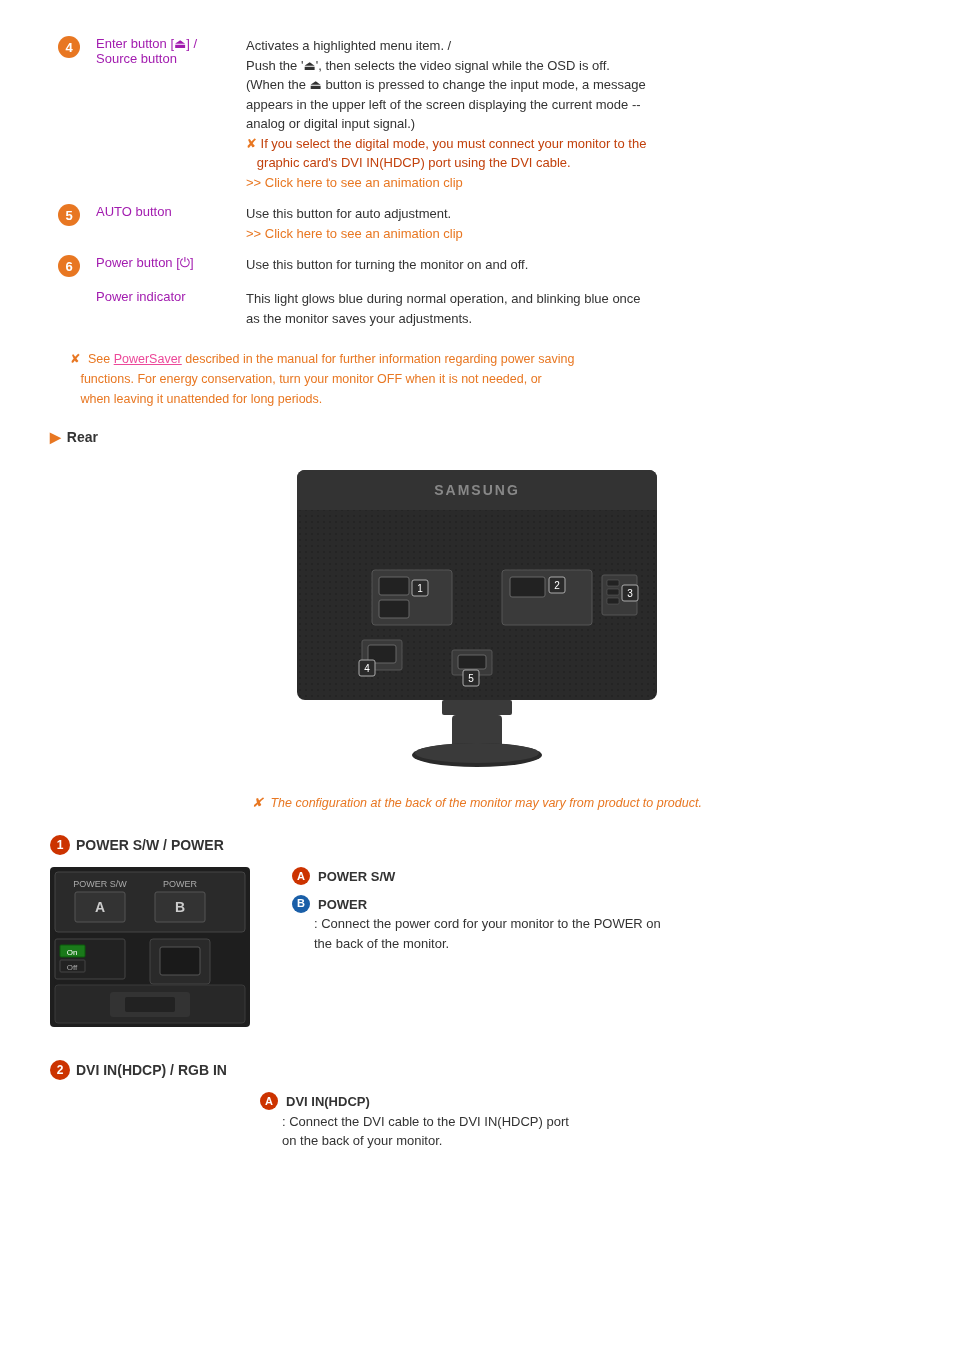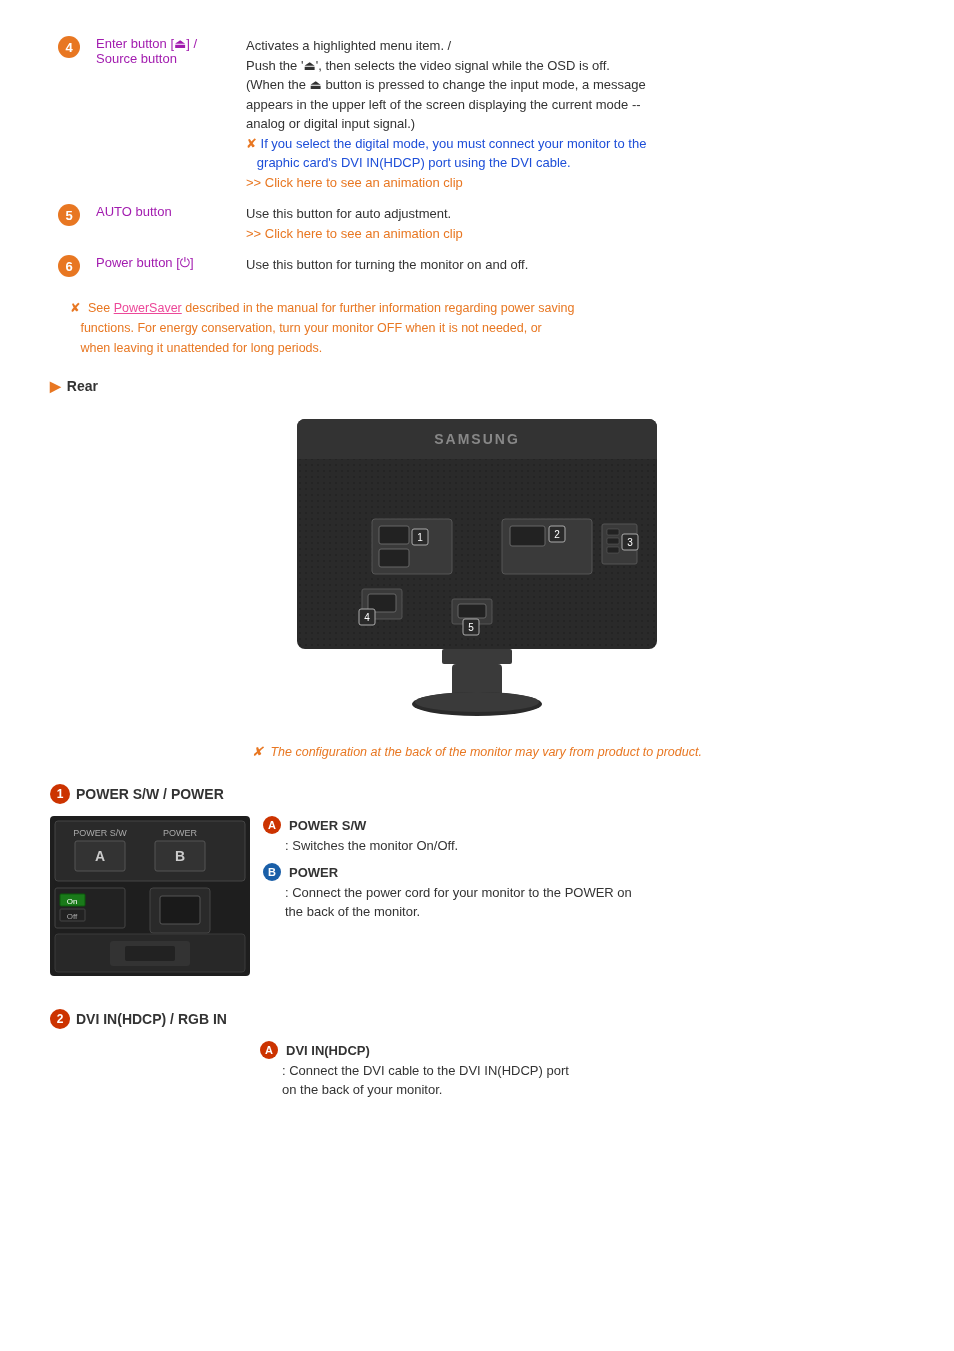--- a/index.html
+++ b/index.html
@@ -125,21 +125,21 @@
       height: 20px;
       border-radius: 50%;
       background: #cc3300;
       color: white;
       font-weight: bold;
       font-size: 12px;
     }
 
     .connector-row {
       display: flex;
-      gap: 13px;
+      gap: 42px;
       align-items: flex-start;
     }
     .connector-img {
       flex: 0 0 200px;
     }
     .connector-desc {
       flex: 1;
     }
 
     
@@ -198,21 +198,21 @@
       </td>
       <td class="btn-name">
         Enter button [⏏] /<br>Source button
       </td>
       <td class="btn-desc">
         Activates a highlighted menu item. /<br>
         Push the '⏏', then selects the video signal while the OSD is off.<br>
         (When the ⏏ button is pressed to change the input mode, a message<br>
         appears in the upper left of the screen displaying the current mode --<br>
         analog or digital input signal.)<br>
-        <span class="note-x">✘</span> <span style="color:#1d4ed8;">If you select the digital mode, you must connect your monitor to the<br>
+        <span class="note-x">✘</span> <span style="color:#c2410c;">If you select the digital mode, you must connect your monitor to the<br>
         &nbsp;&nbsp;&nbsp;graphic card's DVI IN(HDCP) port using the DVI cable.</span><br>
         <a class="link-orange" href="#">&gt;&gt; Click here to see an animation clip</a>
       </td>
     </tr>
 
     <tr>
       <td class="btn-num">
         <span class="btn-circle">5</span>
       </td>
       <td class="btn-name">AUTO button</td>
@@ -225,20 +225,28 @@
     <tr>
       <td class="btn-num">
         <span class="btn-circle">6</span>
       </td>
       <td class="btn-name">Power button [⏻]</td>
       <td class="btn-desc">
         Use this button for turning the monitor on and off.
       </td>
     </tr>
 
+    <tr>
+      <td class="btn-num"></td>
+      <td class="btn-name">Power indicator</td>
+      <td class="btn-desc">
+        This light glows blue during normal operation, and blinking blue once<br>
+        as the monitor saves your adjustments.
+      </td>
+    </tr>
   </tbody>
 </table>
 
 <div class="note-block">
   <span class="note-symbol">✘</span>
   See <span style="color:#ec4899; text-decoration:underline; cursor:pointer;">PowerSaver</span> described in the manual for further information regarding power saving<br>
   &nbsp;&nbsp;&nbsp;functions. For energy conservation, turn your monitor OFF when it is not needed, or<br>
   &nbsp;&nbsp;&nbsp;when leaving it unattended for long periods.
 </div>
 
@@ -352,21 +360,20 @@
         <rect x="75" y="130" width="50" height="15" rx="2" fill="#222"></rect>
       </svg>
     </div>
 
     <div class="connector-desc">
       <div class="desc-item">
         <div class="label-line">
           <span class="circle-label-a">A</span>
           <strong>POWER S/W</strong>
         </div>
-        <div class="sub-text">: Switches the monitor On/Off.</div>
       </div>
       <div class="desc-item">
         <div class="label-line">
           <span class="circle-label-b">B</span>
           <strong>POWER</strong>
         </div>
         <div class="sub-text">: Connect the power cord for your monitor to the POWER on<br>the back of the monitor.</div>
       </div>
     </div>
   </div>

